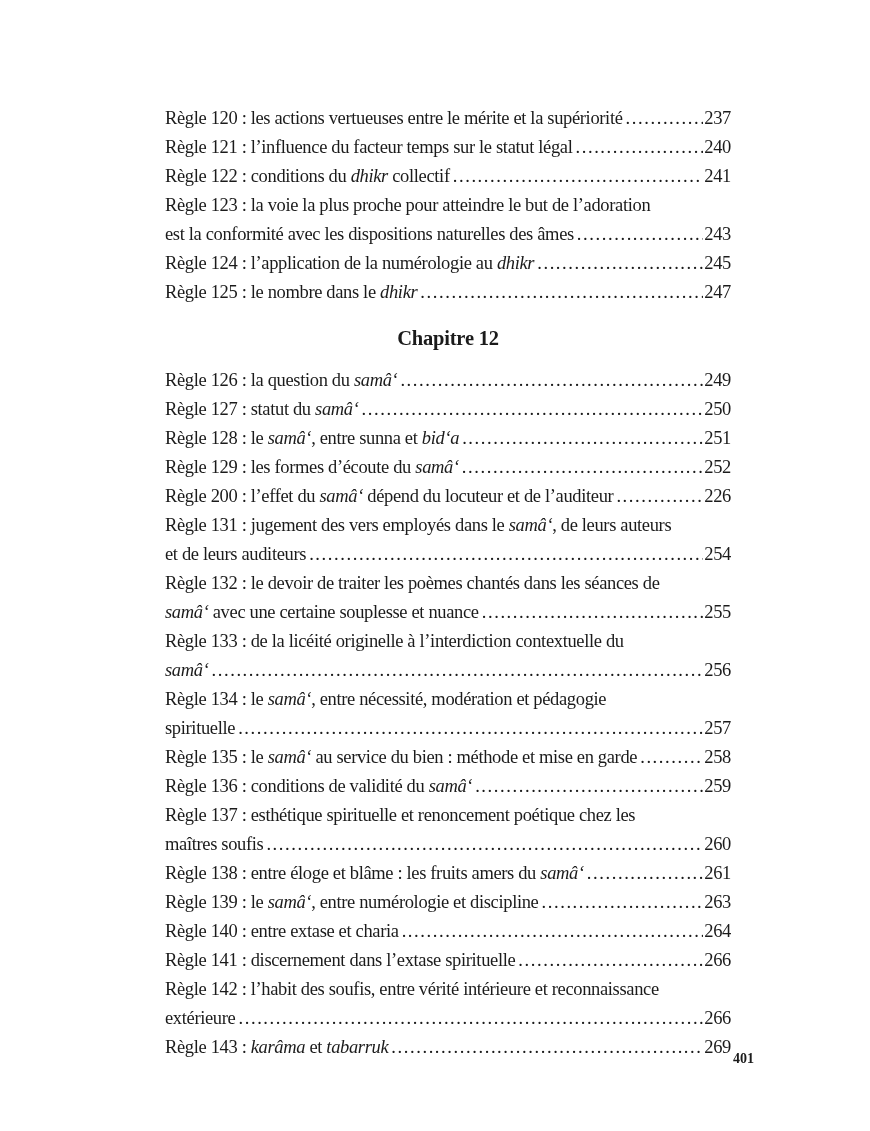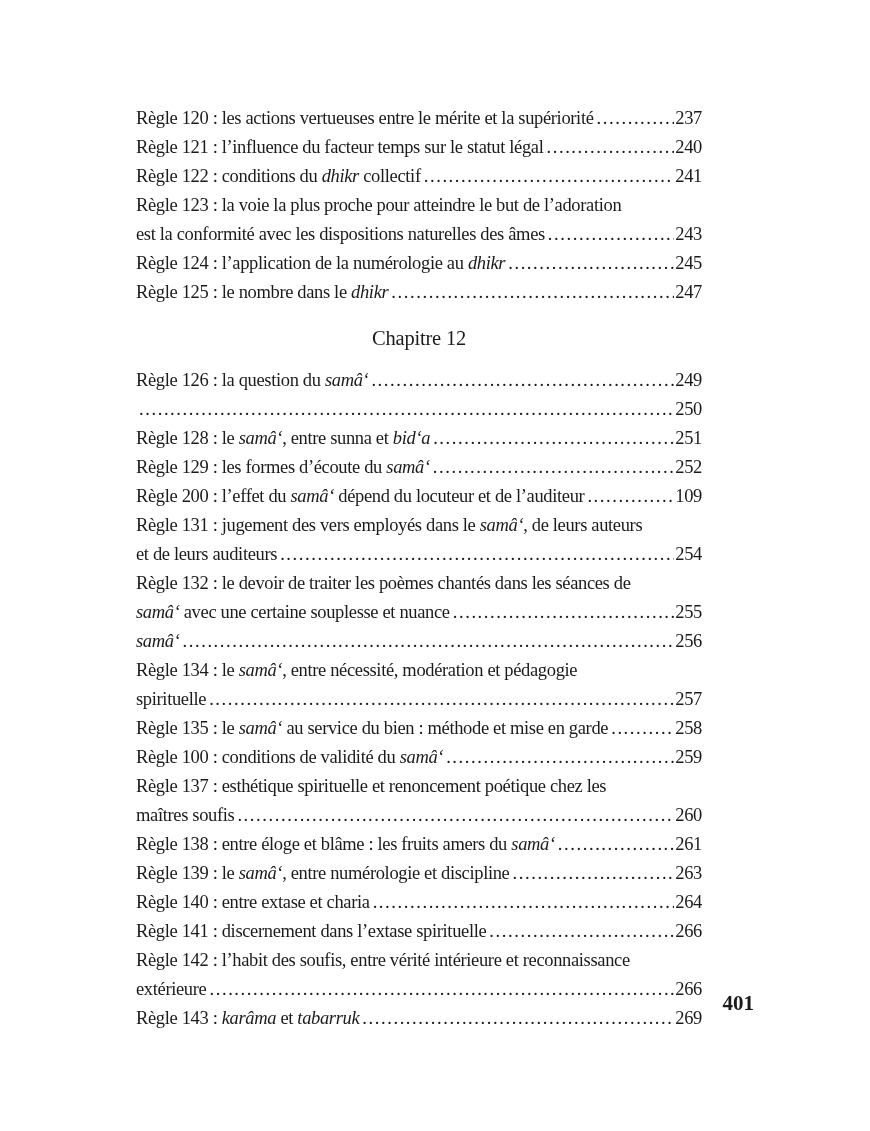--- a/index.html
+++ b/index.html
@@ -7,21 +7,21 @@
     width: 870px; height: 1131px;
     background: #ffffff;
     font-family: "Liberation Serif", serif;
     color: #1b1b1b;
     position: relative;
     overflow: hidden;
   }
   .book-page { position: absolute; inset: 0; background: #ffffff; }
   .toc {
     position: absolute;
-    left: 136px; top: 104px; width: 566px;
+    left: 165px; top: 104px; width: 566px;
     font-size: 18.5px;
     line-height: 29px;
     letter-spacing: -0.35px;
   }
   .entry { margin: 0; }
   .line { white-space: nowrap; }
   .line-last { display: flex; align-items: baseline; white-space: nowrap; }
   .text { flex: 0 0 auto; }
   i { }
   .leader {
@@ -32,33 +32,33 @@
     margin-right: 1px;
   }
   .leader::after {
     content: "...................................................................................................................................................";
     letter-spacing: 1.6px;
   }
   .page-num { flex: 0 0 auto; }
   .page-num.italic { }
   .chapter {
     text-align: center;
-    font-weight: normal;
+    font-weight: bold;
     font-size: 20.5px;
     letter-spacing: -0.2px;
     margin: 17px 0 13px 0;
   }
   .folio {
     position: absolute;
-    top: 991px;
+    top: 1051px;
     left: 150px;
     width: 604px;
     text-align: right;
     font-weight: bold;
-    font-size: 21px;
+    font-size: 14px;
     letter-spacing: 0;
   }
 </style>
 </head>
 <body>
 
 <div class="book-page">
   <div class="toc">
       <div class="entry">
         <div class="line line-last">
@@ -106,20 +106,21 @@
       <div class="chapter">Chapitre 12</div>
       <div class="entry">
         <div class="line line-last">
           <span class="text"><span>Règle 126 : la question du </span><i>samâ‘</i><span> </span></span>
           <span class="leader"></span>
           <span class="page-num">249</span>
         </div>
       </div>
       <div class="entry">
         <div class="line line-last">
+          <span class="text"><span>Règle 127 : statut du </span><i>samâ‘</i><span> </span></span>
           <span class="leader"></span>
           <span class="page-num">250</span>
         </div>
       </div>
       <div class="entry">
         <div class="line line-last">
           <span class="text"><span>Règle 128 : le </span><i>samâ‘</i><span>, entre sunna et </span><i>bid‘a</i><span> </span></span>
           <span class="leader"></span>
           <span class="page-num">251</span>
         </div>
@@ -128,40 +129,41 @@
         <div class="line line-last">
           <span class="text"><span>Règle 129 : les formes d’écoute du </span><i>samâ‘</i><span> </span></span>
           <span class="leader"></span>
           <span class="page-num">252</span>
         </div>
       </div>
       <div class="entry">
         <div class="line line-last">
           <span class="text"><span>Règle 200 : l’effet du </span><i>samâ‘</i><span> dépend du locuteur et de l’auditeur</span></span>
           <span class="leader"></span>
-          <span class="page-num">109</span>
+          <span class="page-num">226</span>
         </div>
       </div>
       <div class="entry">
         <div class="line"><span class="text"><span>Règle 131 : jugement des vers employés dans le </span><i>samâ‘</i><span>, de leurs auteurs</span></span></div>
         <div class="line line-last">
           <span class="text"><span>et de leurs auditeurs</span></span>
           <span class="leader"></span>
           <span class="page-num">254</span>
         </div>
       </div>
       <div class="entry">
         <div class="line"><span class="text"><span>Règle 132 : le devoir de traiter les poèmes chantés dans les séances de</span></span></div>
         <div class="line line-last">
           <span class="text"><i>samâ‘</i><span> avec une certaine souplesse et nuance</span></span>
           <span class="leader"></span>
           <span class="page-num">255</span>
         </div>
       </div>
       <div class="entry">
+        <div class="line"><span class="text"><span>Règle 133 : de la licéité originelle à l’interdiction contextuelle du</span></span></div>
         <div class="line line-last">
           <span class="text"><i>samâ‘</i></span>
           <span class="leader"></span>
           <span class="page-num italic">256</span>
         </div>
       </div>
       <div class="entry">
         <div class="line"><span class="text"><span>Règle 134 : le </span><i>samâ‘</i><span>, entre nécessité, modération et pédagogie</span></span></div>
         <div class="line line-last">
           <span class="text"><span>spirituelle</span></span>
@@ -171,21 +173,21 @@
       </div>
       <div class="entry">
         <div class="line line-last">
           <span class="text"><span>Règle 135 : le </span><i>samâ‘</i><span> au service du bien : méthode et mise en garde </span></span>
           <span class="leader"></span>
           <span class="page-num">258</span>
         </div>
       </div>
       <div class="entry">
         <div class="line line-last">
-          <span class="text"><span>Règle 100 : conditions de validité du </span><i>samâ‘</i><span> </span></span>
+          <span class="text"><span>Règle 136 : conditions de validité du </span><i>samâ‘</i><span> </span></span>
           <span class="leader"></span>
           <span class="page-num">259</span>
         </div>
       </div>
       <div class="entry">
         <div class="line"><span class="text"><span>Règle 137 : esthétique spirituelle et renoncement poétique chez les</span></span></div>
         <div class="line line-last">
           <span class="text"><span>maîtres soufis</span></span>
           <span class="leader"></span>
           <span class="page-num">260</span>

